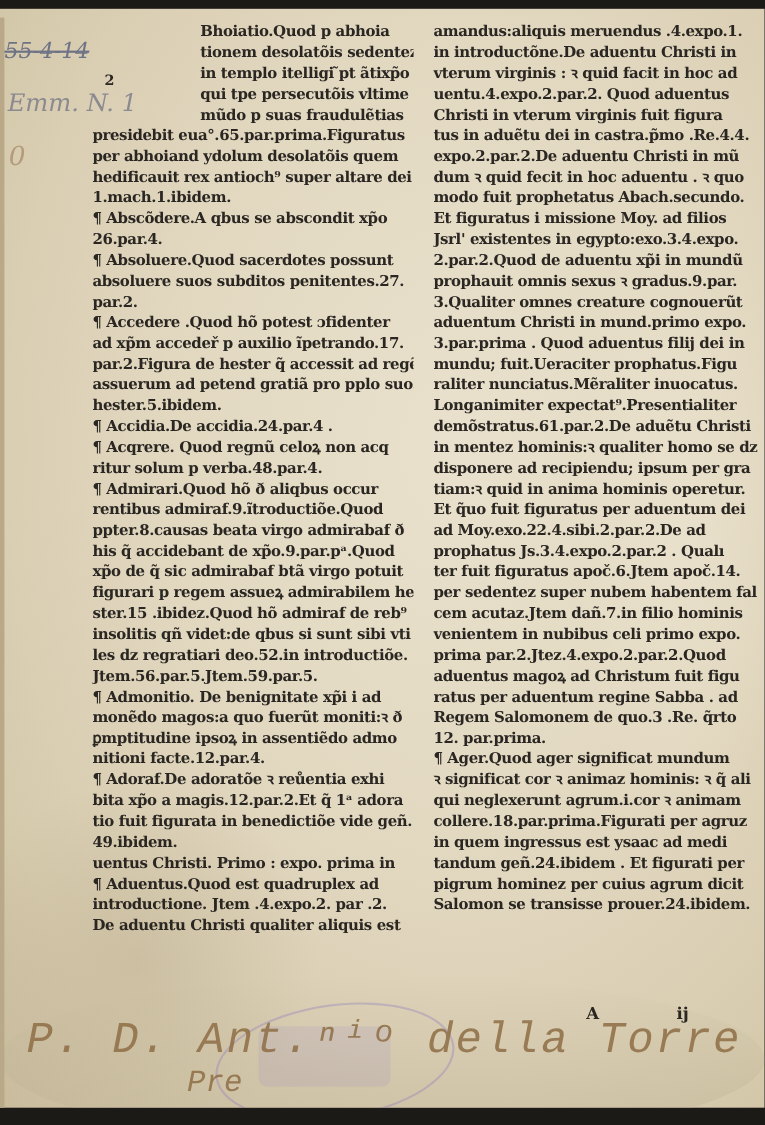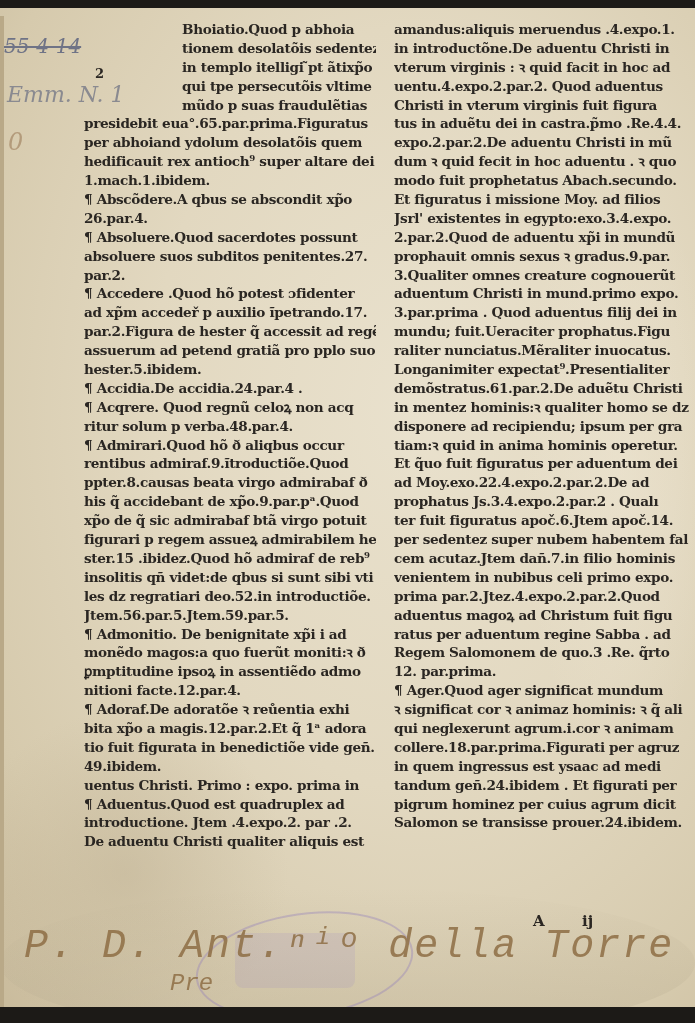--- a/index.html
+++ b/index.html
@@ -156,21 +156,21 @@
     <div class="line">aduentum Christi in mund.primo expo.</div>
     <div class="line">3.par.prima . Quod aduentus filij dei in</div>
     <div class="line">mundu; fuit.Ueraciter prophatus.Figu</div>
     <div class="line">raliter nunciatus.Mẽraliter inuocatus.</div>
     <div class="line">Longanimiter expectat⁹.Presentialiter</div>
     <div class="line">demõstratus.61.par.2.De aduẽtu Christi</div>
     <div class="line">in mentez hominis:ꝛ qualiter homo se dz</div>
     <div class="line">disponere ad recipiendu; ipsum per gra</div>
     <div class="line">tiam:ꝛ quid in anima hominis operetur.</div>
     <div class="line">Et q̃uo fuit figuratus per aduentum dei</div>
-    <div class="line">ad Moy.exo.22.4.expo.2.par.2.De ad</div>
+    <div class="line">ad Moy.exo.22.4.sibi.2.par.2.De ad</div>
     <div class="line">prophatus Js.3.4.expo.2.par.2 . Qualı</div>
     <div class="line">ter fuit figuratus apoč.6.Jtem apoč.14.</div>
     <div class="line">per sedentez super nubem habentem fal</div>
     <div class="line">cem acutaz.Jtem dañ.7.in filio hominis</div>
     <div class="line">venientem in nubibus celi primo expo.</div>
     <div class="line">prima par.2.Jtez.4.expo.2.par.2.Quod</div>
     <div class="line">aduentus magoꝝ ad Christum fuit figu</div>
     <div class="line">ratus per aduentum regine Sabba . ad</div>
     <div class="line">Regem Salomonem de quo.3 .Re. q̃rto</div>
     <div class="line">12. par.prima.</div>
@@ -178,20 +178,20 @@
     <div class="line">ꝛ significat cor ꝛ animaz hominis: ꝛ q̃ ali</div>
     <div class="line">qui neglexerunt agrum.i.cor ꝛ animam</div>
     <div class="line">collere.18.par.prima.Figurati per agruz</div>
     <div class="line">in quem ingressus est ysaac ad medi</div>
     <div class="line">tandum geñ.24.ibidem . Et figurati per</div>
     <div class="line">pigrum hominez per cuius agrum dicit</div>
     <div class="line">Salomon se transisse prouer.24.ibidem.</div>
   </div>
 
   <div class="sig" style="left:533px;">A</div>
-  <div class="sig" style="left:582px;text-align:right;">ij</div>
+  <div class="sig" style="left:615px;text-align:right;">ij</div>
 
   <div class="stamp-inner"></div>
   <div class="stamp"></div>
 
   <div class="ms-brown" style="left:24px; top:912px; font-size:40px; letter-spacing:2px; white-space:nowrap;">P. D. Ant.ⁿⁱᵒ della Torre . ) . D</div>
-  <div class="ms-brown" style="left:170px; top:962px; font-size:24px;text-align:right;">Pre</div>
+  <div class="ms-brown" style="left:170px; top:962px; font-size:28px;text-align:right;">Pre</div>
 </div>
 
 </body></html>

